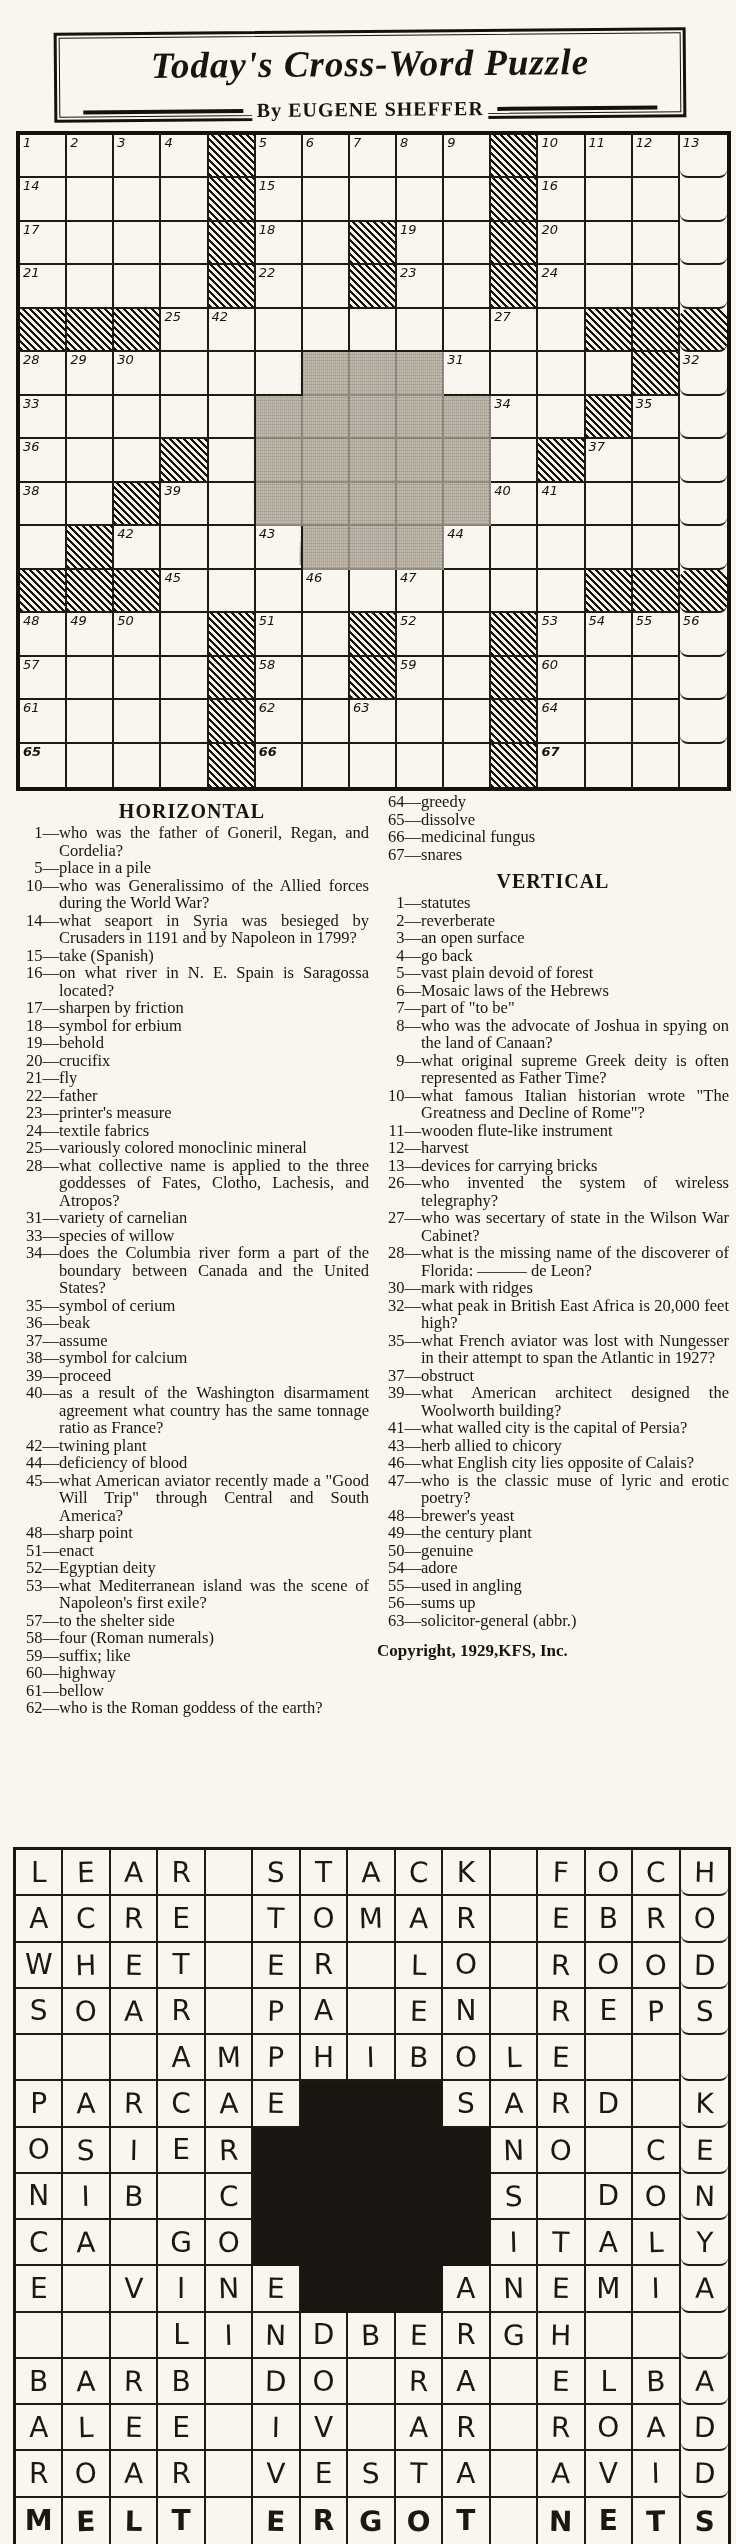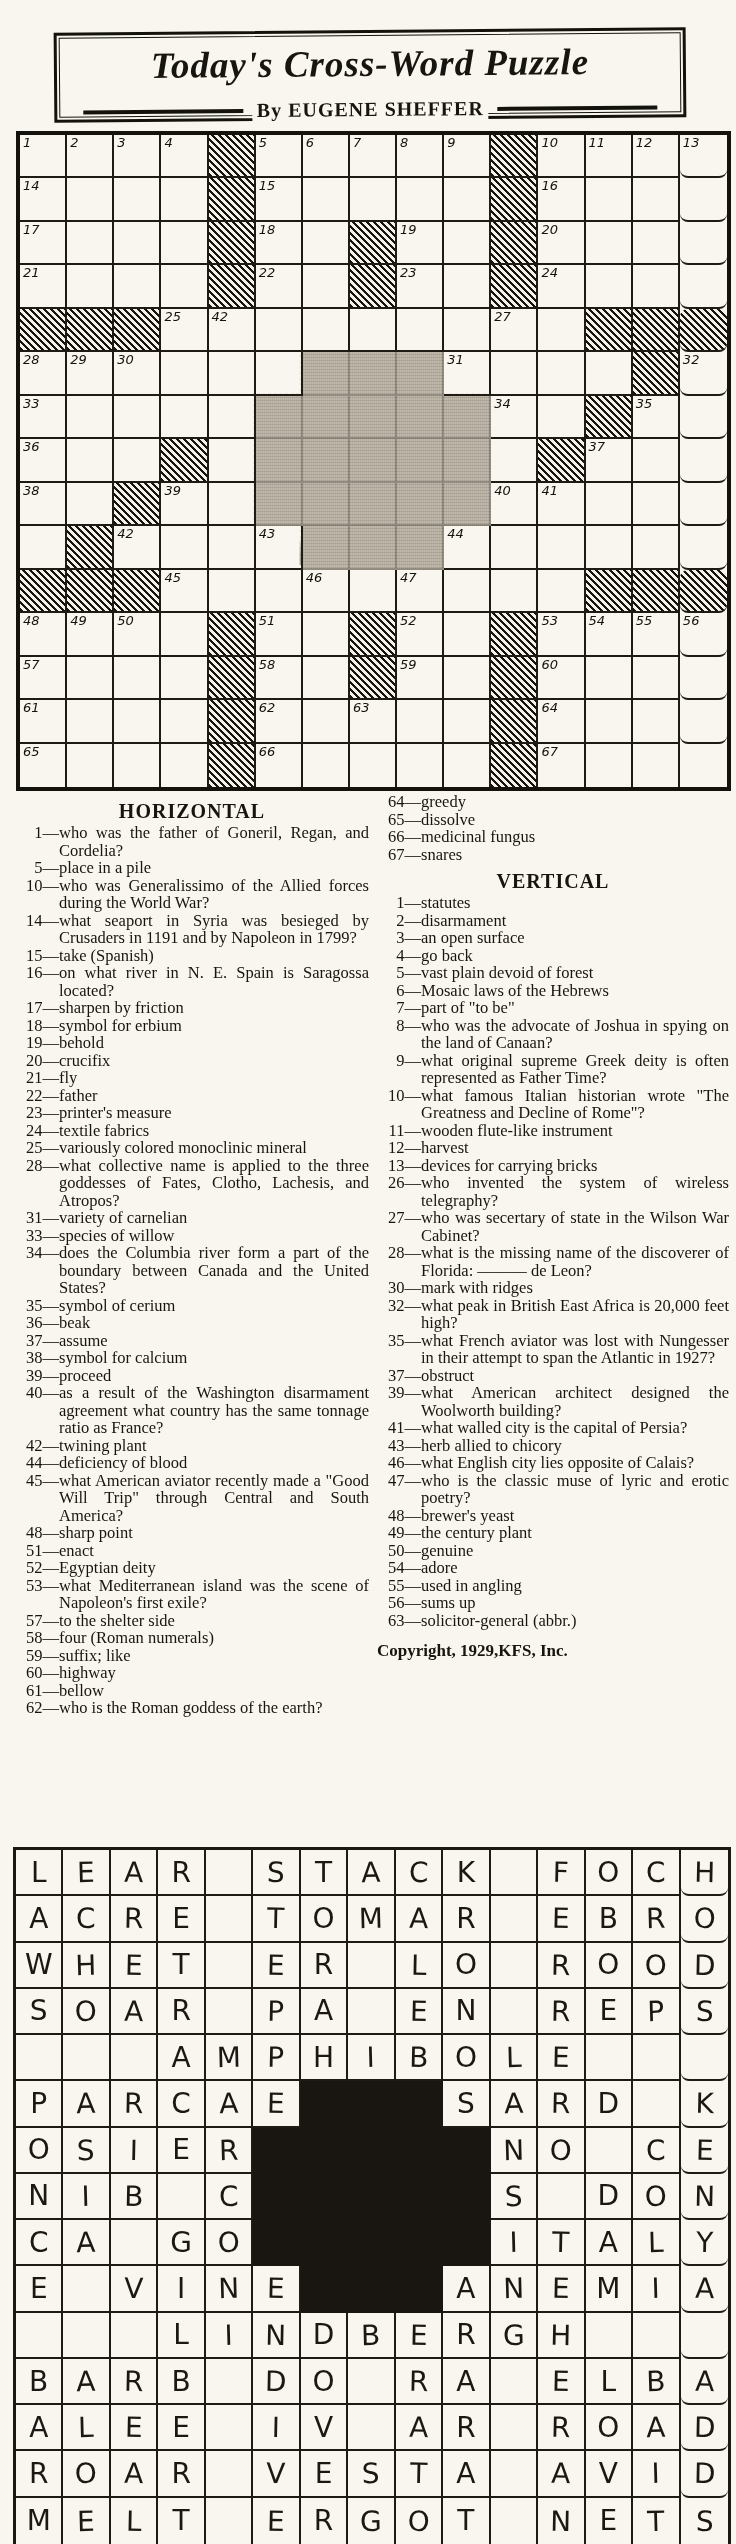--- a/index.html
+++ b/index.html
@@ -19,21 +19,21 @@
   
   .grid { position:absolute; display:grid; background:#f8f6ef; }
   .pgrid { left:16px; top:131px; width:707px; height:652px;
     grid-template-columns:repeat(15,1fr); grid-template-rows:repeat(15,1fr);
     border:4px solid #14120c; }
   .sgrid { left:13px; top:1847px; width:712px; height:694px;
     grid-template-columns:repeat(15,1fr); grid-template-rows:repeat(15,1fr);
     border:3px solid #1b1811; }
   .cell { position:relative; border-right:2px solid #1e1b13; border-bottom:2px solid #1e1b13; }
   .cell.last-col { border-right:none;border-radius:8px; }
-  .cell.last-row { border-bottom:none; }
+  .cell.last-row { border-bottom:none;font-weight:bold; }
   .pgrid .black { background:repeating-linear-gradient(45deg,#171410 0px,#171410 2.2px,#f4f1e8 2.2px,#f4f1e8 5px); }
   .sgrid .black { background:repeating-linear-gradient(45deg,#33302six 0,#332f26 2px,#efece2 2px,#efece2 6px); }
   .pgrid .photo { background-color:#c0b8ab;
     background-image:repeating-linear-gradient(0deg, rgba(30,25,15,.10) 0 1px, transparent 1px 3px),
                      repeating-linear-gradient(90deg, rgba(30,25,15,.06) 0 1px, transparent 1px 2px);
     border-color:rgba(25,20,12,.25); }
   .sgrid .photo { background:#191510; border-color:#191510; }
   .cnum { position:absolute; top:0px; left:3px; font-family:"DejaVu Sans",sans-serif;
     font-style:italic; font-size:13px; line-height:15px; color:#14120c; }
   .sletter { position:absolute; inset:0; display:flex; align-items:center; justify-content:center;
@@ -493,21 +493,21 @@
   <div class="clue-col col-right">
     <div id="hclues-right">
         <div class="clue"><span class="num">64—</span><span>greedy</span></div>
         <div class="clue"><span class="num">65—</span><span>dissolve</span></div>
         <div class="clue"><span class="num">66—</span><span>medicinal fungus</span></div>
         <div class="clue"><span class="num">67—</span><span>snares</span></div>
       </div>
     <div class="clue-header">VERTICAL</div>
     <div id="vclues">
         <div class="clue"><span class="num">1—</span><span>statutes</span></div>
-        <div class="clue"><span class="num">2—</span><span>disarmament</span></div>
+        <div class="clue"><span class="num">2—</span><span>reverberate</span></div>
         <div class="clue"><span class="num">3—</span><span>an open surface</span></div>
         <div class="clue"><span class="num">4—</span><span>go back</span></div>
         <div class="clue"><span class="num">5—</span><span>vast plain devoid of forest</span></div>
         <div class="clue"><span class="num">6—</span><span>Mosaic laws of the Hebrews</span></div>
         <div class="clue"><span class="num">7—</span><span>part of "to be"</span></div>
         <div class="clue"><span class="num">8—</span><span>who was the advocate of Joshua in spying on the land of Canaan?</span></div>
         <div class="clue"><span class="num">9—</span><span>what original supreme Greek deity is often represented as Father Time?</span></div>
         <div class="clue"><span class="num">10—</span><span>what famous Italian historian wrote "The Greatness and Decline of Rome"?</span></div>
         <div class="clue"><span class="num">11—</span><span>wooden flute-like instrument</span></div>
         <div class="clue"><span class="num">12—</span><span>harvest</span></div>

